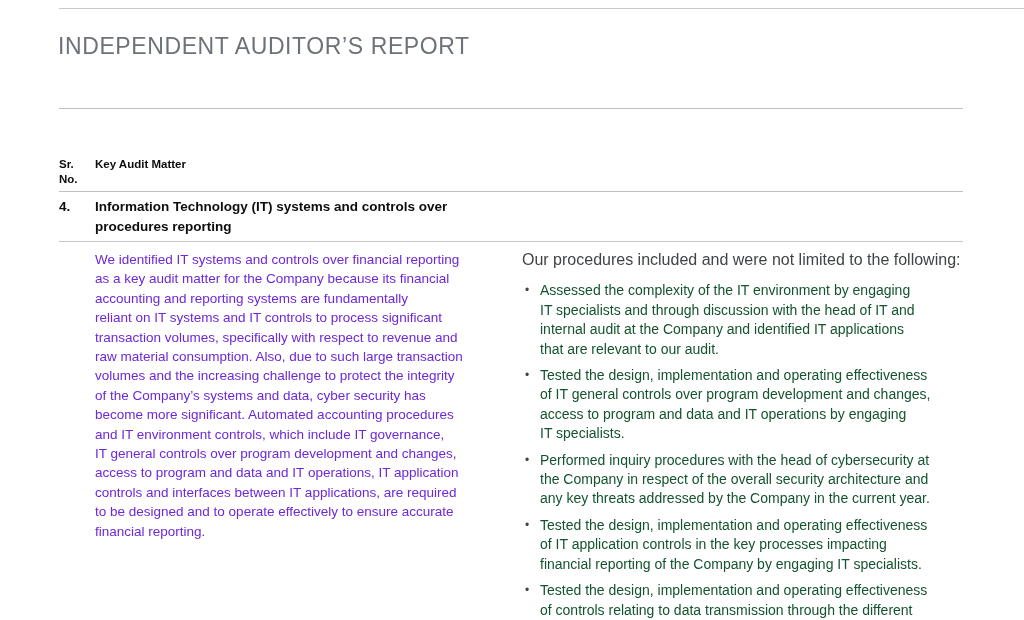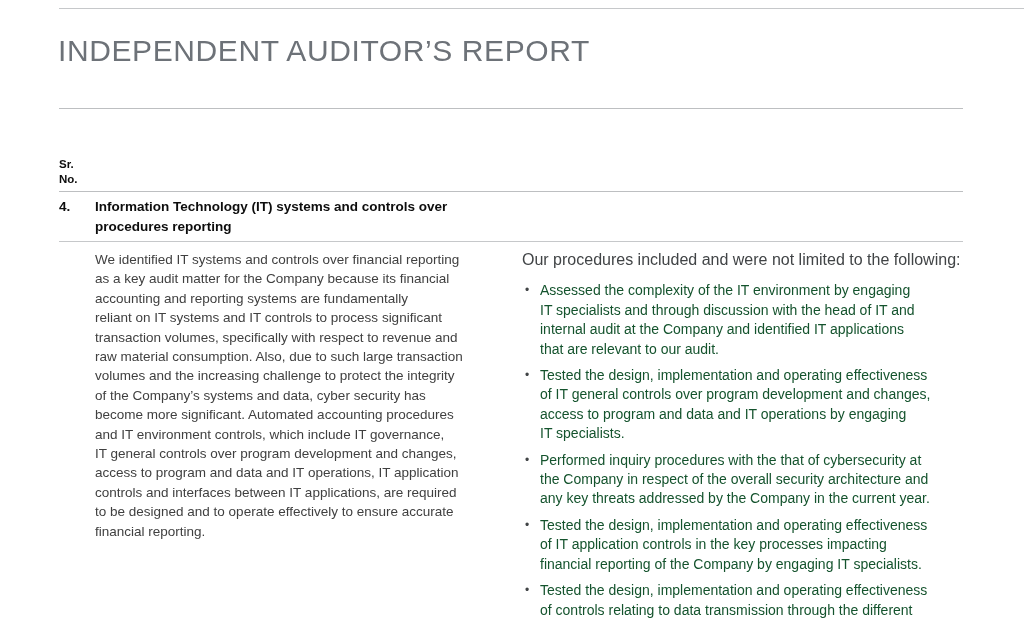--- a/index.html
+++ b/index.html
@@ -20,21 +20,21 @@
     left: 59px;
     right: 0;
     top: 8px;
     height: 1px;
     background: #c6c8ca;
   }
   .page-title {
     position: absolute;
     left: 58px;
     top: 17px;
-    font-size: 30px;
+    font-size: 23px;
     line-height: 28px;
     font-weight: 400;
     letter-spacing: 0.6px;
     color: #6d7278;
     white-space: nowrap;
   }
   .report-table {
     position: absolute;
     left: 59px;
     top: 108px;
@@ -77,21 +77,21 @@
     padding-right: 15px;
   }
   .body-row {
     padding: 8px 0 6px 0;
     border-bottom: 2px solid #1b1b1b;
     min-height: 397px;
   }
   .body-text {
     font-size: 13.5px;
     line-height: 19.4px;
-    color: #404040;
+    color: #6d28d9;
     white-space: pre-line;
     padding-right: 15px;
   }
   .response-intro {
     font-size: 16px;
     line-height: 19.4px;
     color: #414446;
     white-space: pre-line;
   }
   ul.bullet-list {
@@ -122,20 +122,21 @@
 
 <div class="top-rule"></div>
 
 <h1 class="page-title">INDEPENDENT AUDITOR’S REPORT</h1>
 
 <div class="report-table">
 
   <div class="trow thead">
     <div class="cell">Sr.
 No.</div>
+    <div class="cell">Key Audit Matter</div>
   </div>
 
   <div class="trow heading-row">
     <div class="row-number">4.</div>
     <div class="row-heading">Information Technology (IT) systems and controls over
 procedures reporting</div>
     <div></div>
   </div>
 
   <div class="trow body-row">
@@ -159,21 +160,21 @@
       <div class="response-intro">Our procedures included and were not limited to the following:</div>
       <ul class="bullet-list">
           <li>Assessed the complexity of the IT environment by engaging
 IT specialists and through discussion with the head of IT and
 internal audit at the Company and identified IT applications
 that are relevant to our audit.</li>
           <li>Tested the design, implementation and operating effectiveness
 of IT general controls over program development and changes,
 access to program and data and IT operations by engaging
 IT specialists.</li>
-          <li>Performed inquiry procedures with the that of cybersecurity at
+          <li>Performed inquiry procedures with the head of cybersecurity at
 the Company in respect of the overall security architecture and
 any key threats addressed by the Company in the current year.</li>
           <li>Tested the design, implementation and operating effectiveness
 of IT application controls in the key processes impacting
 financial reporting of the Company by engaging IT specialists.</li>
           <li>Tested the design, implementation and operating effectiveness
 of controls relating to data transmission through the different
 IT systems to the financial reporting systems by engaging
 IT specialists.</li>
         </ul>

